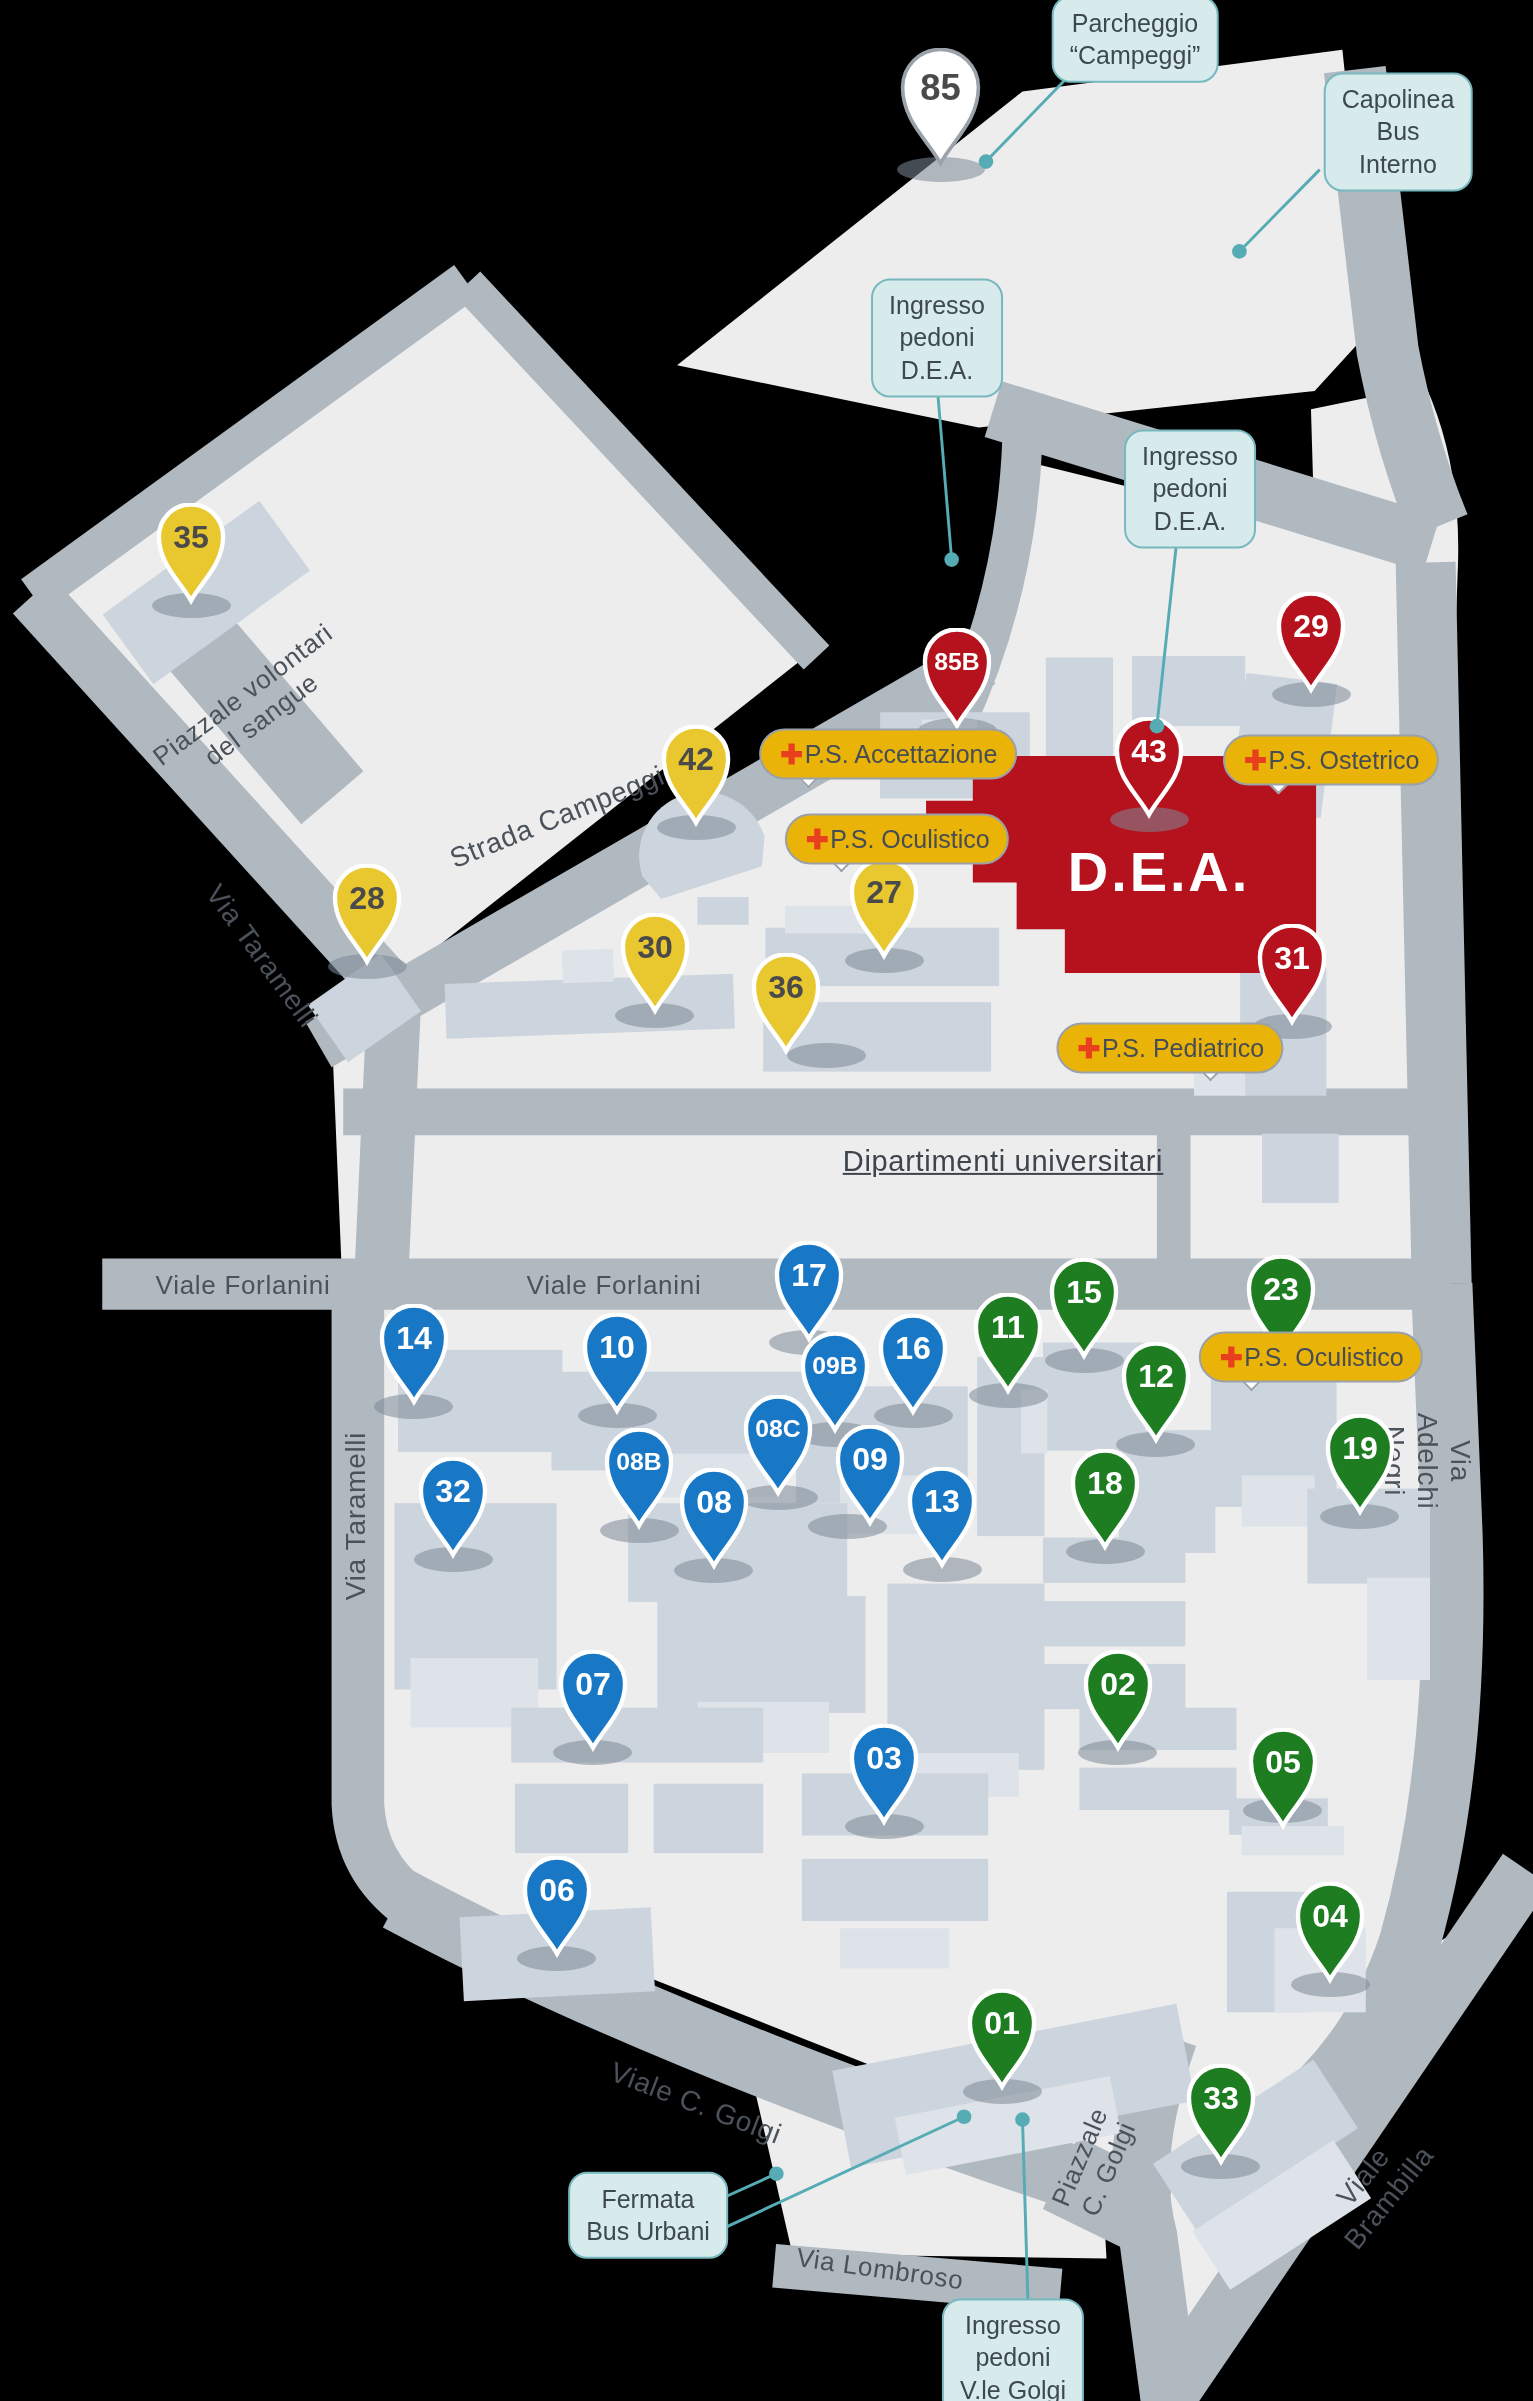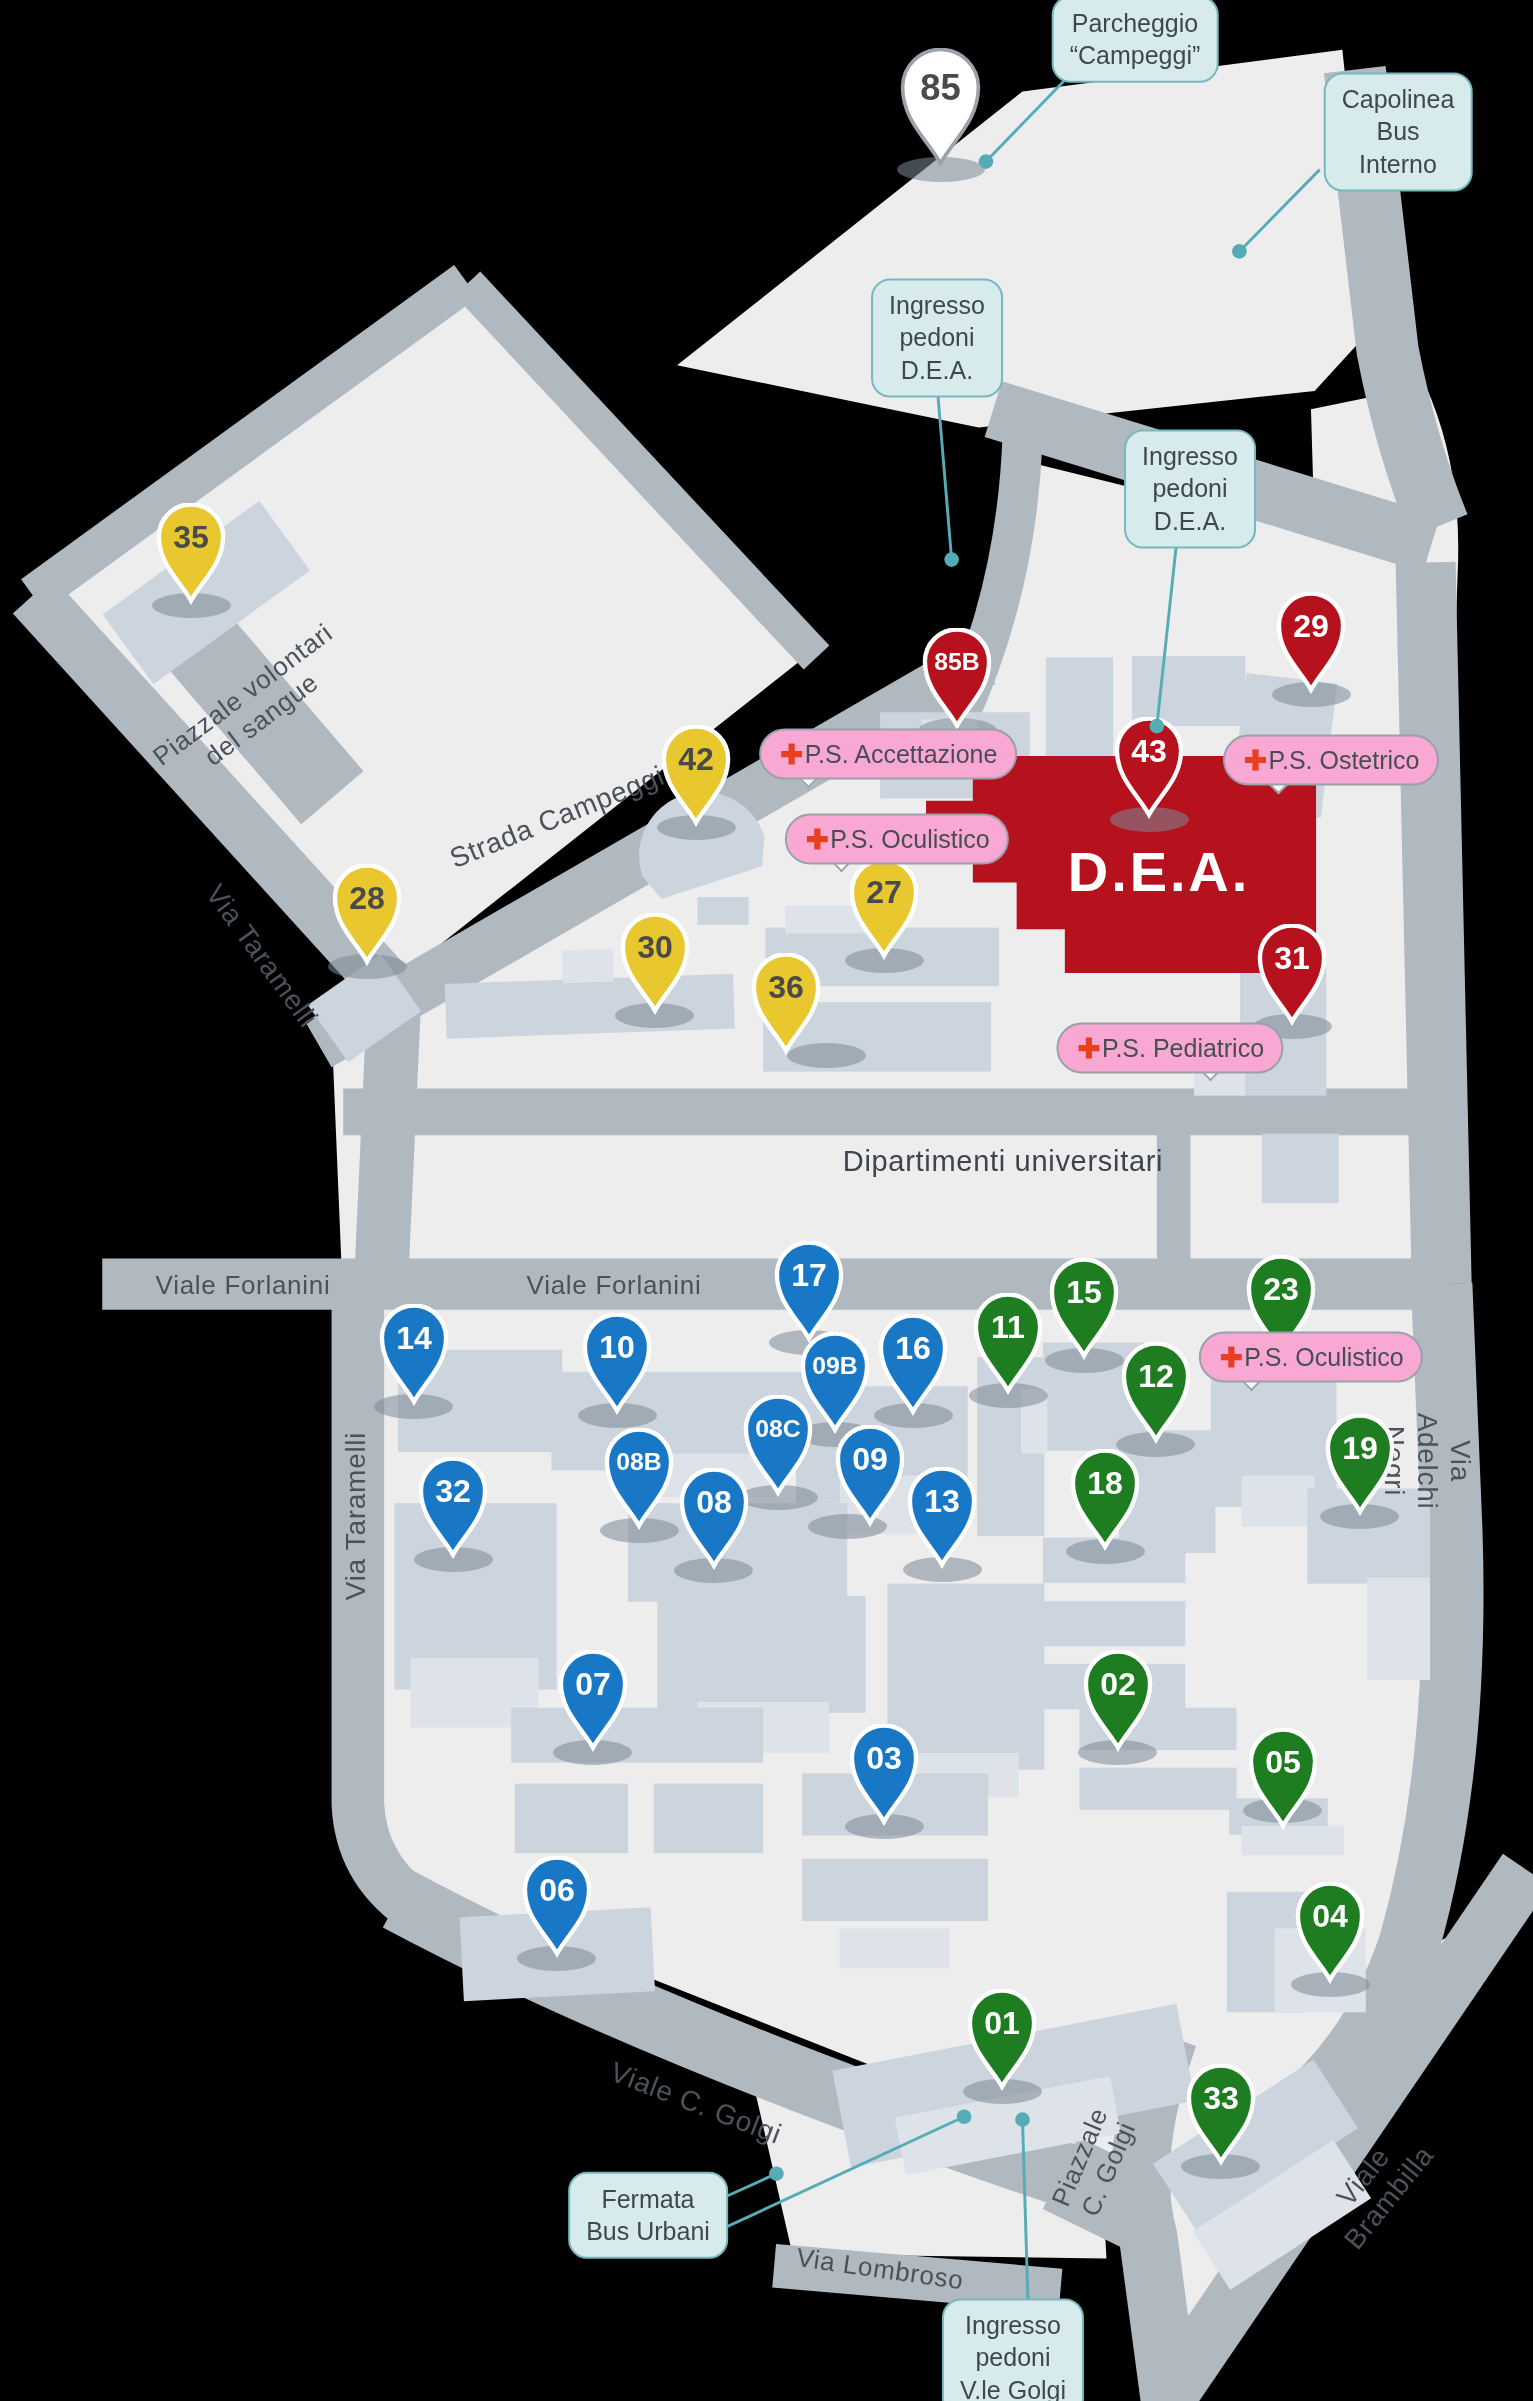--- a/index.html
+++ b/index.html
@@ -4,28 +4,28 @@
 <style>
   html,body{margin:0;padding:0;background:#000;}
   #map{position:relative;width:1533px;height:2401px;background:#000;overflow:hidden;
        font-family:"Liberation Sans",sans-serif;}
   #basemap,#overlay{position:absolute;left:0;top:0;}
   #overlay{pointer-events:none;z-index:60;}
   .layer{position:absolute;left:0;top:0;width:100%;height:100%;}
   #streets-layer{z-index:20;} #pins-layer{z-index:40;} #med-layer{z-index:50;} #teal-layer{z-index:70;}
   .street{position:absolute;color:#4b525a;font-weight:500;letter-spacing:0.7px;
           white-space:pre-line;text-align:center;line-height:1.18;transform-origin:center;}
-  .street.dark{color:#3d444c;}
+  .street.dark{color:#3d444c;text-decoration:underline;}
   .pin{position:absolute;}
   .pin svg{display:block;}
   .pin-shadow{position:absolute;border-radius:50%;background:rgba(125,136,150,.55);}
   .teal-box{position:absolute;transform:translate(-50%,-50%);background:#d7ebec;border:2.2px solid #76b8be;
             border-radius:19px;padding:8.8px 16px;color:#3e4850;font-size:25px;font-weight:500;
             line-height:1.3;text-align:center;white-space:pre-line;}
-  .med{position:absolute;transform:translate(-50%,-50%);background:#f9a8d4;border:2.2px solid #9aa1a8;
+  .med{position:absolute;transform:translate(-50%,-50%);background:#eab308;border:2.2px solid #9aa1a8;
        border-radius:29px;height:47px;display:flex;align-items:center;gap:1px;padding:0 17.5px;
        color:#474d55;font-size:25px;font-weight:500;white-space:nowrap;}
   .med-tail{position:absolute;width:19px;height:19px;background:#fff;border-right:2.2px solid #9aa1a8;
             border-bottom:2.2px solid #9aa1a8;transform:rotate(45deg);}
   #dea-label{position:absolute;color:#fff;font-size:56px;font-weight:700;letter-spacing:2.9px;
              transform:translate(-50%,-50%);z-index:15;}
 </style>
 </head>
 <body>
 

